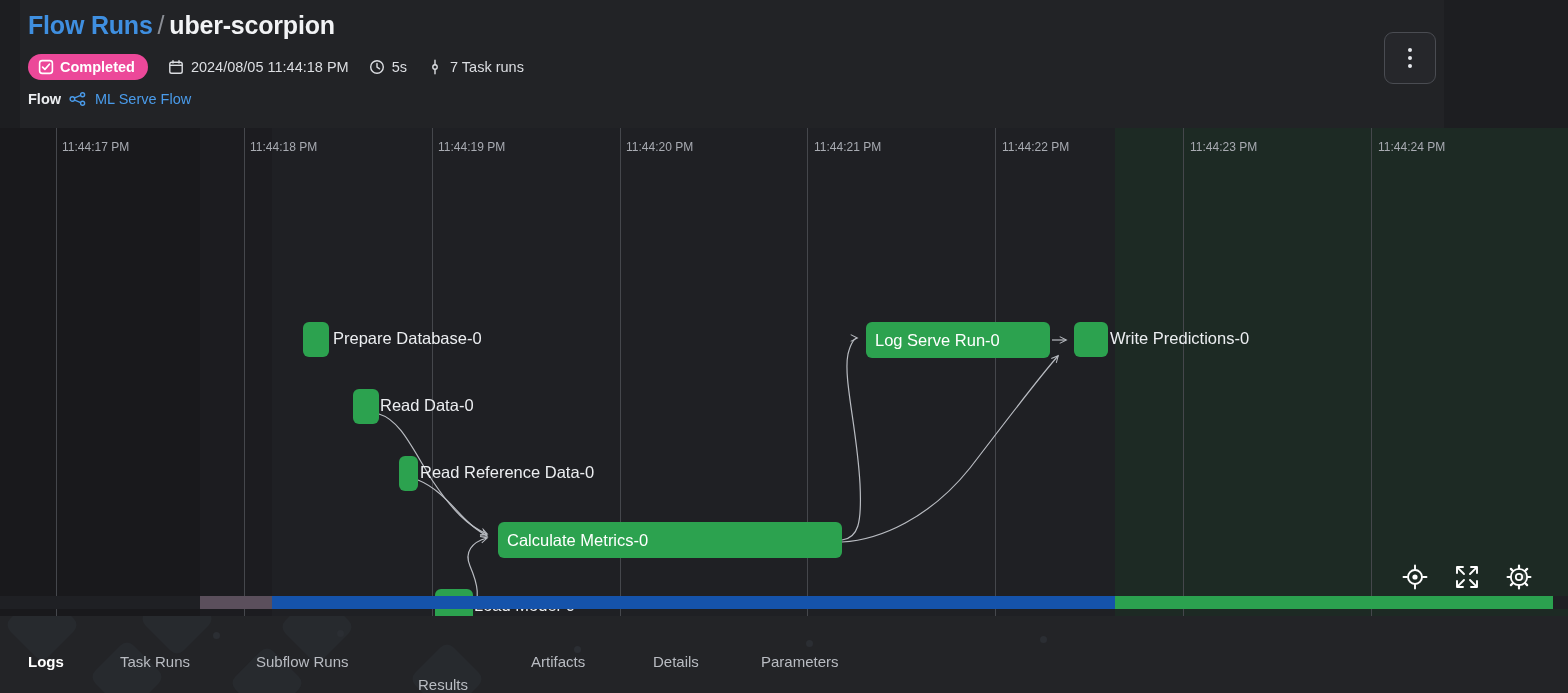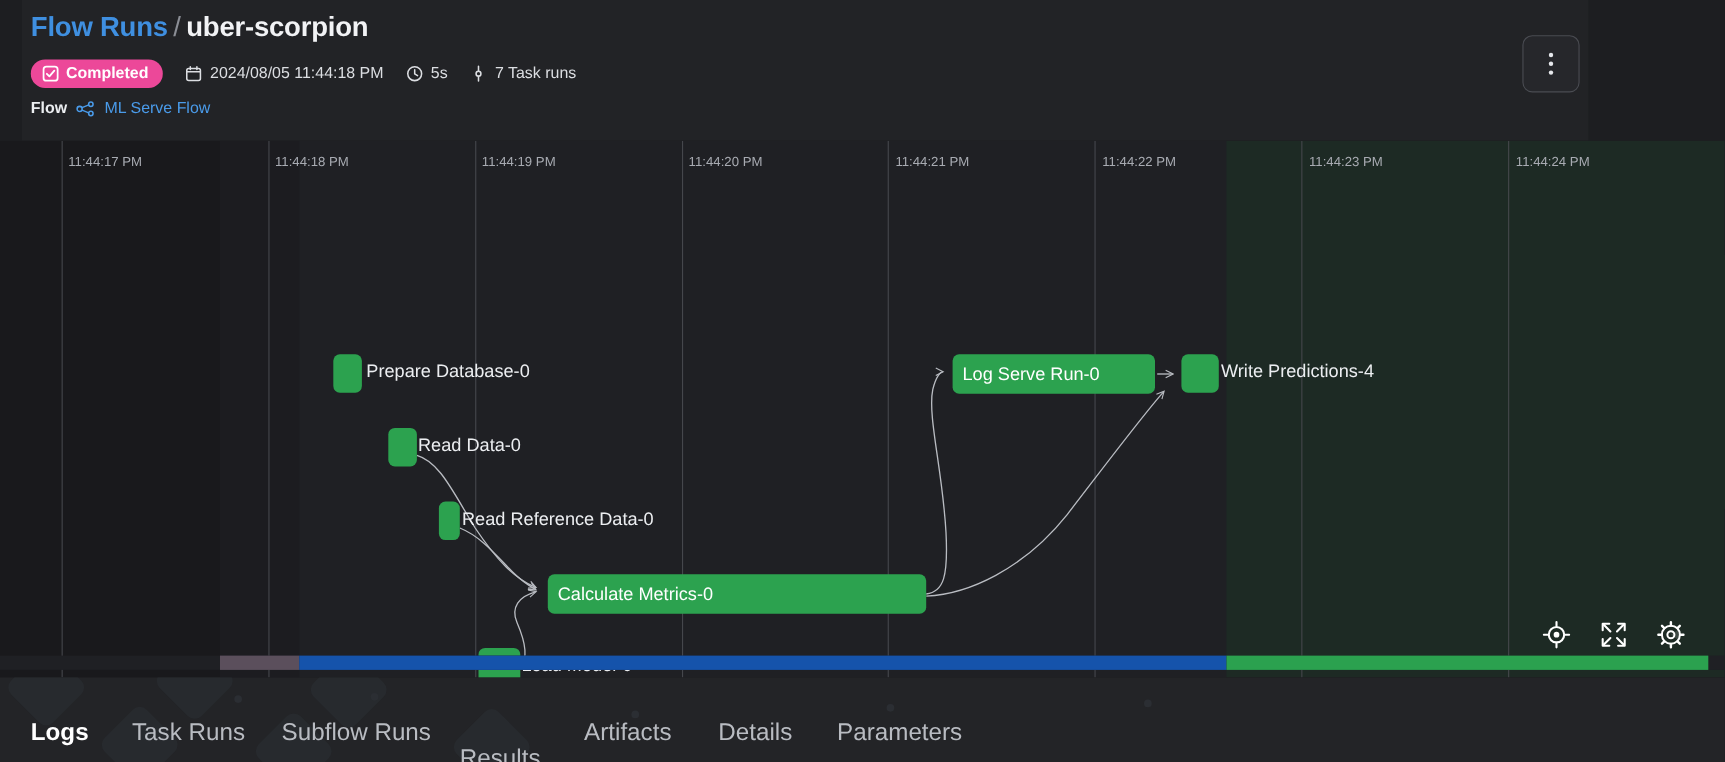--- a/index.html
+++ b/index.html
@@ -61,21 +61,21 @@
 
   
   #minimap { position: absolute; left: 0; top: 596px; width: 1568px; height: 13px; background: #1f2024; }
   #minimap .seg { position: absolute; top: 0; height: 13px; }
 
   
   #tabbar { position: absolute; left: 0; top: 616px; width: 1568px; height: 77px; background: #232427; overflow: hidden; }
   #tabbar .diamond { position: absolute; width: 54px; height: 54px; background: #272a2e; transform: rotate(45deg); border-radius: 9px; }
   #tabbar .dot { position: absolute; width: 7px; height: 7px; border-radius: 50%; background: #2b2e33; }
   #tabs { position: absolute; left: 0; bottom: 0; height: 56px; display: flex; align-items: center; }
-  .tab { font-size: 22px; color: #b9bcc2; padding: 0 0 0 0; margin-right: 0; cursor: pointer; white-space: nowrap; }
+  .tab { font-size: 15px; color: #b9bcc2; padding: 0 0 0 0; margin-right: 0; cursor: pointer; white-space: nowrap; }
   .tab.active { color: #ffffff; font-weight: bold; }
 </style>
 </head>
 <body>
 
 <div id="header">
 
   <div id="breadcrumb">
     <span class="crumb-link">Flow Runs</span><span class="crumb-sep">/</span><span class="crumb-cur">uber-scorpion</span>
   </div>
@@ -197,21 +197,21 @@
       <div class="task-out-label" style="left: 420px; top: 335px;">Read Reference Data-0</div>
       <div class="task-bar" style="left: 498px; top: 394px; width: 344px; height: 36px; background: rgb(44, 162, 79);">
         <span class="bar-inner-label">Calculate Metrics-0</span>
       </div>
       <div class="task-bar" style="left: 435px; top: 461px; width: 38px; height: 36px; background: rgb(44, 162, 79);"></div>
       <div class="task-out-label" style="left: 474px; top: 468px;">Load Model-0</div>
       <div class="task-bar" style="left: 866px; top: 194px; width: 184px; height: 36px; background: rgb(44, 162, 79);">
         <span class="bar-inner-label">Log Serve Run-0</span>
       </div>
       <div class="task-bar" style="left: 1074px; top: 194px; width: 34px; height: 35px; background: rgb(44, 162, 79);"></div>
-      <div class="task-out-label" style="left: 1110px; top: 201px;">Write Predictions-4</div>
+      <div class="task-out-label" style="left: 1110px; top: 201px;">Write Predictions-0</div>
     </div>
 
   <div id="tl-controls">
     <span class="ctrl">
       <svg width="26" height="26" viewBox="0 0 26 26" fill="none">
         <circle cx="13" cy="13" r="7" stroke="#ffffff" stroke-width="1.9"></circle>
         <circle cx="13" cy="13" r="2.6" fill="#ffffff"></circle>
         <path d="M13 1.5 V5 M13 21 V24.5 M1.5 13 H5 M21 13 H24.5" stroke="#ffffff" stroke-width="1.9" stroke-linecap="round"></path>
       </svg>
     </span>

